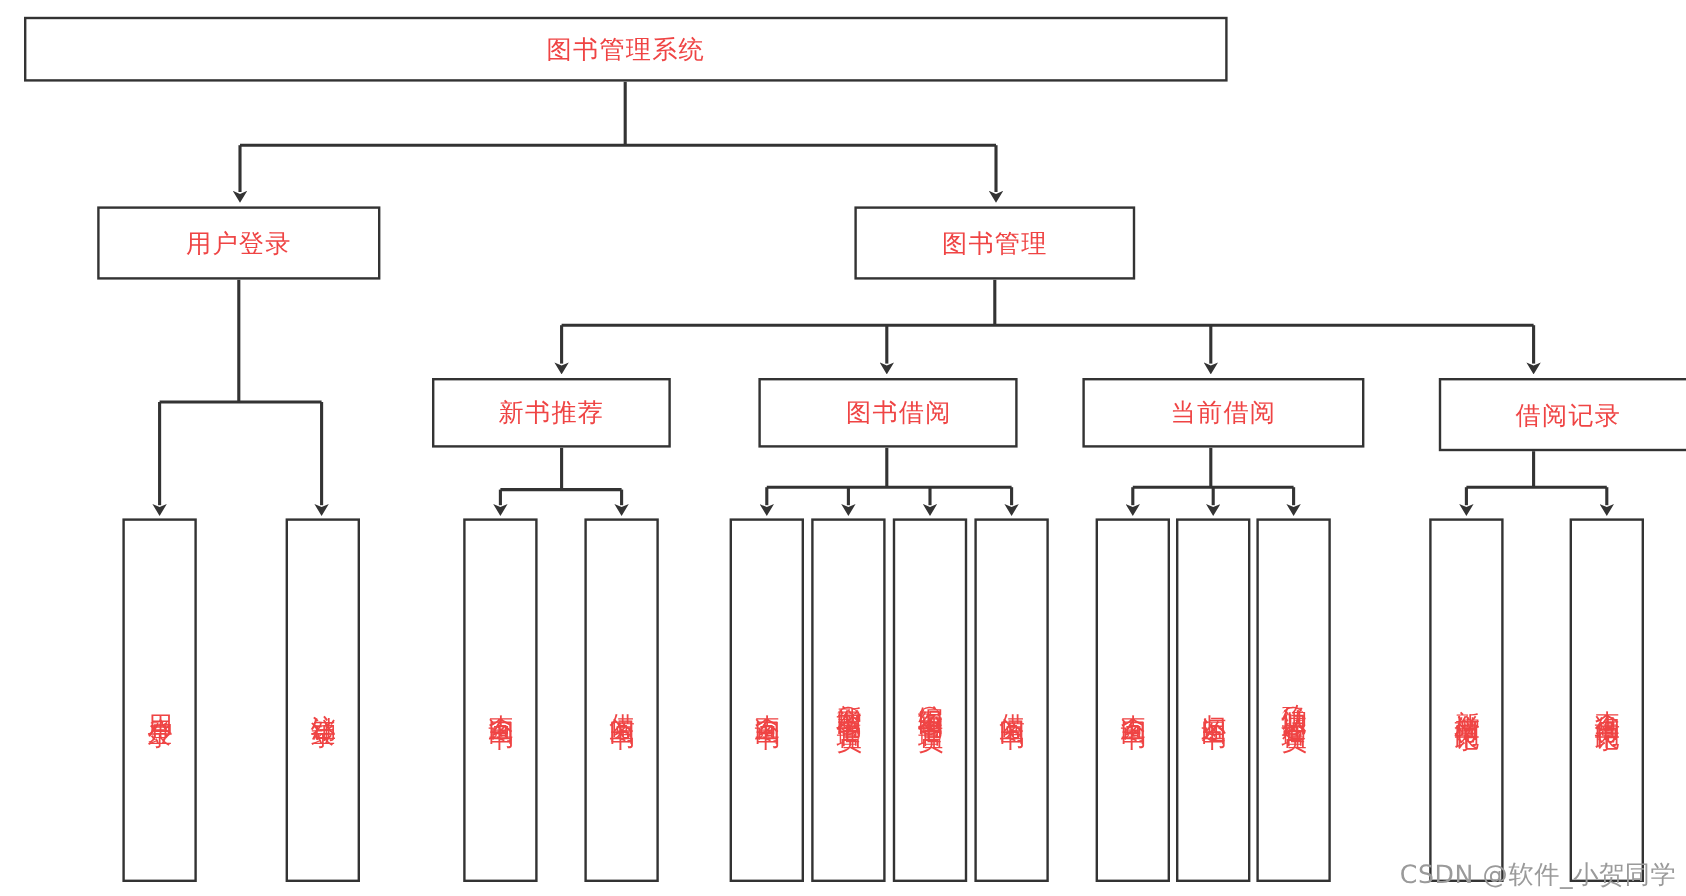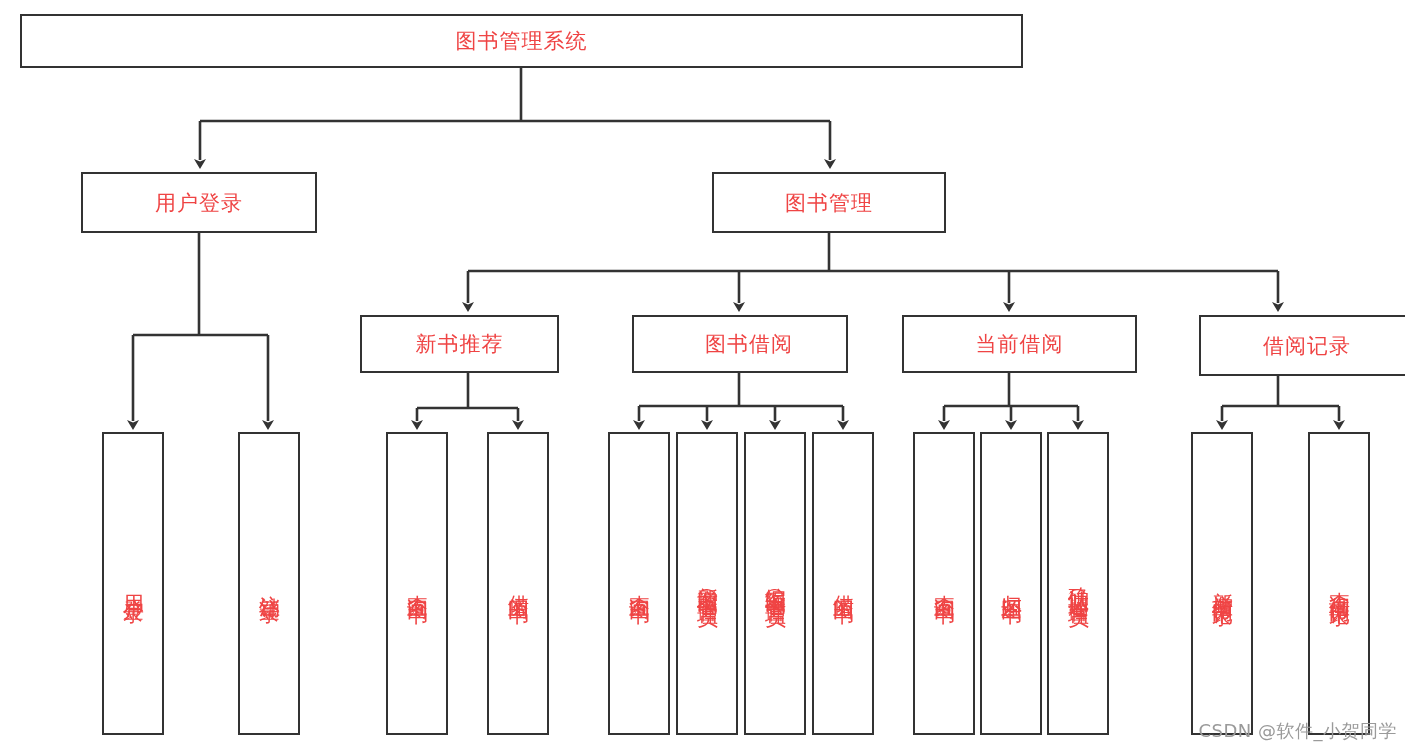--- a/index.html
+++ b/index.html
@@ -53,21 +53,21 @@
   }
   .node.v span {
     writing-mode: vertical-rl;
     text-orientation: upright;
     display: block;
   }
   .watermark {
     position: absolute;
     right: 8px;
     bottom: 4px;
-    font-size: 18px;
+    font-size: 21px;
     color: #9a9a9a;
     letter-spacing: 0.5px;
     white-space: nowrap;
   }
 </style>
 </head>
 <body>
 
 <div id="canvas">
 

